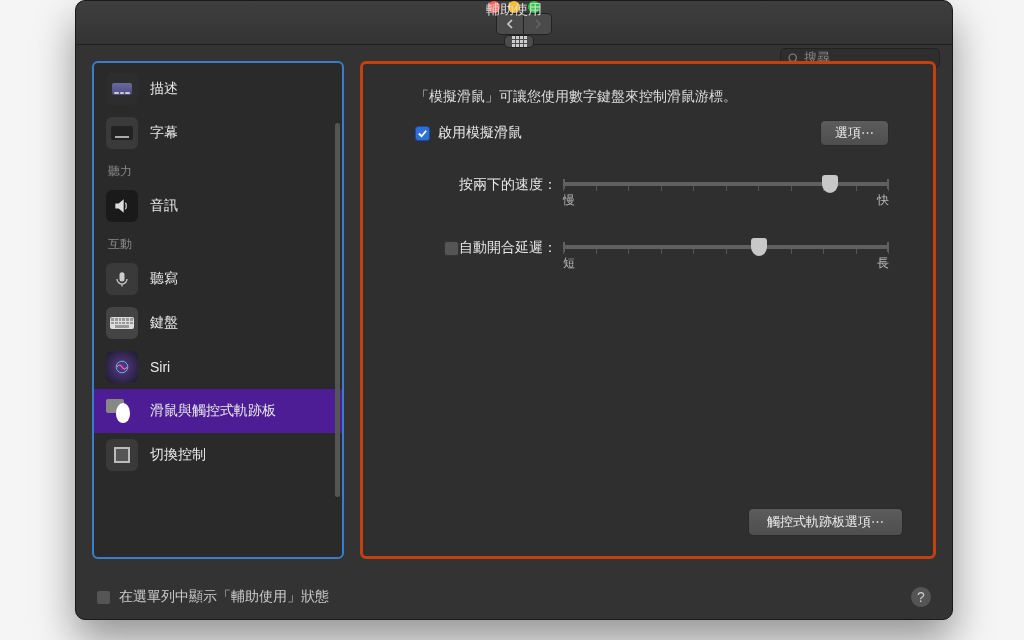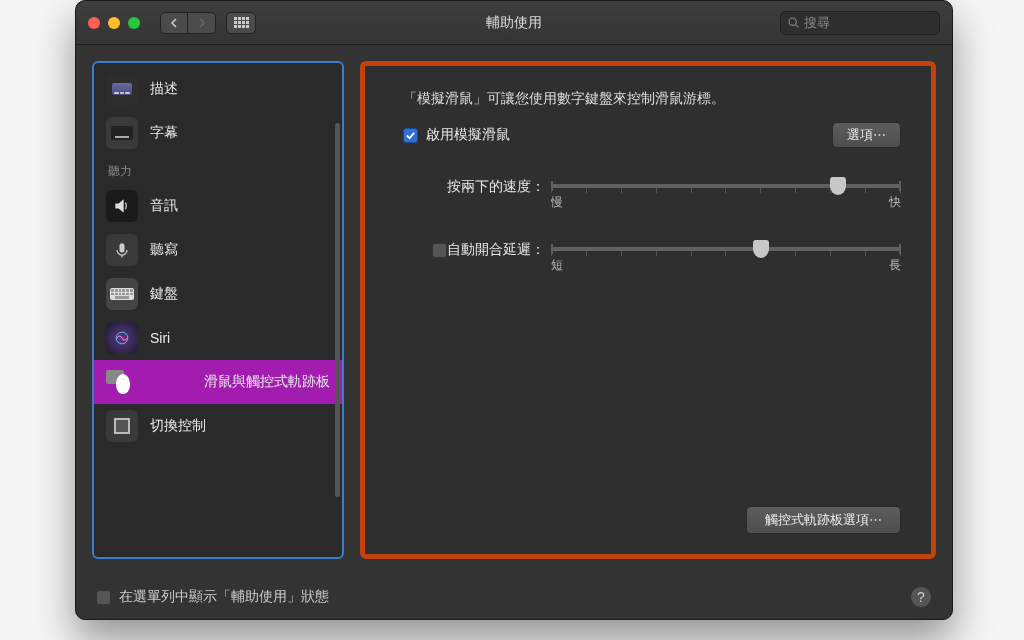--- a/index.html
+++ b/index.html
@@ -8,20 +8,21 @@
     position: absolute; left: 75px; top: 0; width: 878px; height: 620px;
     background: #333333; border-radius: 10px; box-shadow: 0 20px 40px rgba(0,0,0,0.4);
     display: flex; flex-direction: column; color: #e8e8e8;
     border: 1px solid #1a1a1a;
   }
   
   .titlebar {
     height: 44px; background: linear-gradient(#3e3e3e,#343434);
     border-bottom: 1px solid #1f1f1f; display: flex; align-items: center; padding: 0 12px;
     border-radius: 10px 10px 0 0;
+    flex-direction: column;
   }
   .traffic { display: flex; gap: 8px; }
   .dot { width: 12px; height: 12px; border-radius: 50%; }
   .dot.red { background: #ff5f57; }
   .dot.yellow { background: #febc2e; }
   .dot.green { background: #28c840; }
   .nav { display: flex; margin-left: 20px; }
   .navbtn {
     width: 28px; height: 22px; background: #4b4b4b; border: 1px solid #222;
     display:flex; align-items:center; justify-content:center; color:#bbb;
@@ -45,29 +46,29 @@
   .sidebar {
     width: 252px; background:#2a2a2a; border: 2px solid #3a7ec9; border-radius:6px;
     overflow-y:auto; position:relative;
   }
   .sidebar-inner { padding: 4px 0; }
   .cat { font-size:12px; color:#8a8a8a; padding: 8px 14px 4px; }
   .item {
     display:flex; align-items:center; gap:12px; padding: 6px 12px; font-size:14px; color:#e8e8e8;
     cursor:default;
   }
-  .item.selected { background:#a21caf;justify-content:space-between; }
+  .item.selected { background:#4c1d95; }
   .iconbox {
     width:32px; height:32px; border-radius:6px; display:flex; align-items:center; justify-content:center;
     background:#555; flex-shrink:0;
   }
   .iconbox.dark { background:#3a3a3a; }
   .iconbox svg { width:20px; height:20px; }
   
-  .pane { flex:1; background:#2f2f2f; border:5px solid #c2410c; border-radius:6px; padding: 24px 30px; position:relative; }
+  .pane { flex:1; background:#2f2f2f; border:3px solid #c2410c; border-radius:6px; padding: 24px 44px; position:relative; }
   .desc { font-size:14px; color:#ddd; margin-bottom: 14px; padding-left: 8px;}
   .row-enable { display:flex; align-items:center; gap:8px; margin-bottom: 30px; padding-left: 8px;}
   .checkbox {
     width:15px; height:15px; border-radius:3px; background:#2f6fd8; border:1px solid #1a4a99;
     display:flex; align-items:center; justify-content:center; flex-shrink:0;
   }
   .checkbox.unchecked { background:#555; border-color:#333; }
   .checkbox svg { width:11px; height:11px; }
   .btn {
     background: linear-gradient(#5c5c5c,#4e4e4e); border:1px solid #2a2a2a; border-radius:5px;
@@ -175,20 +176,21 @@
           <div class="cat">聽力</div>
           <div class="item">
             <div class="iconbox" style="background:#1a1a1a;">
               <svg viewBox="0 0 24 24">
                 <path d="M4 9v6h4l6 5V4l-6 5H4z" fill="#ddd"></path>
                 <path d="M16 8c1.5 1 1.5 7 0 8" stroke="#ddd" stroke-width="1.5" fill="none"></path>
               </svg>
             </div>
             <span>音訊</span>
           </div>
+          <div class="cat">互動</div>
           <div class="item">
             <div class="iconbox" style="background:#3a3a3a;">
               <svg viewBox="0 0 24 24">
                 <rect x="9" y="4" width="6" height="11" rx="3" fill="#ccc"></rect>
                 <path d="M6 12c0 3.3 2.7 6 6 6s6-2.7 6-6" stroke="#ccc" stroke-width="1.5" fill="none"></path>
                 <line x1="12" y1="18" x2="12" y2="21" stroke="#ccc" stroke-width="1.5"></line>
               </svg>
             </div>
             <span>聽寫</span>
           </div>

